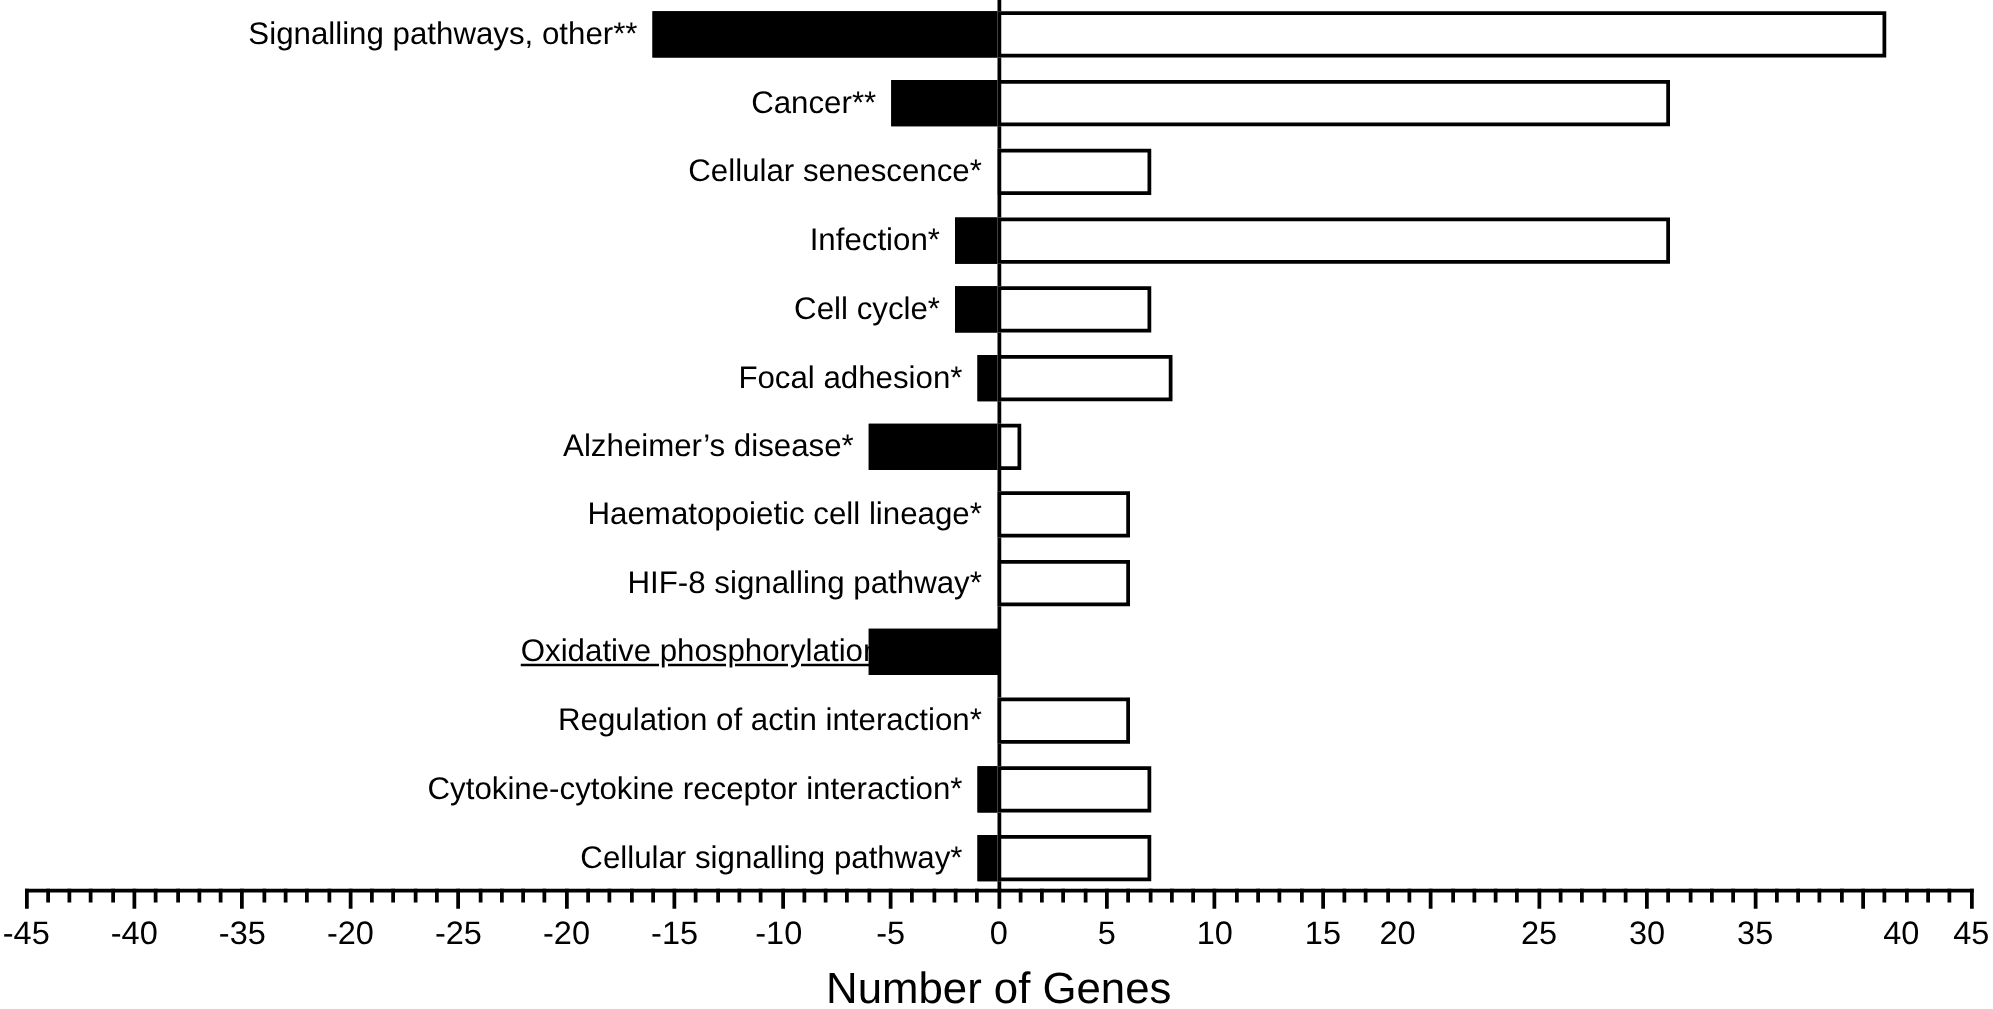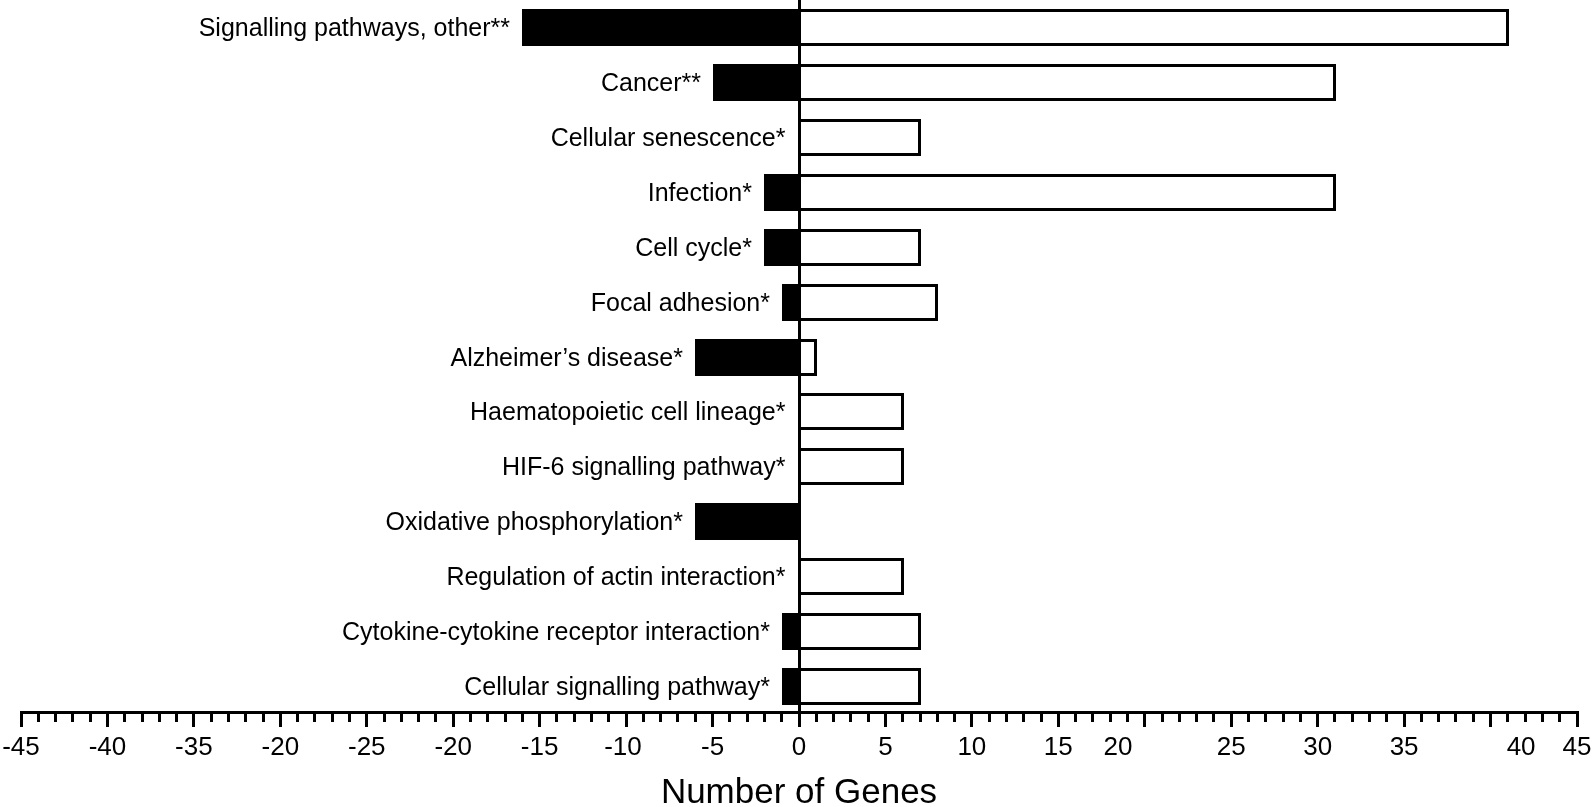--- a/index.html
+++ b/index.html
@@ -82,23 +82,23 @@
       <div class="cat-label" style="right: 842px; top: 229px; height: 37px; line-height: 37px;">Cell cycle*</div>
       <div class="bar neg" style="left: 782px; top: 284px; width: 17px; height: 37px;"></div>
       <div class="bar pos" style="left: 797.5px; top: 284px; width: 140px; height: 37px;"></div>
       <div class="cat-label" style="right: 824px; top: 284px; height: 37px; line-height: 37px;">Focal adhesion*</div>
       <div class="bar neg" style="left: 695px; top: 339px; width: 104px; height: 37px;"></div>
       <div class="bar pos" style="left: 797.5px; top: 339px; width: 19px; height: 37px;"></div>
       <div class="cat-label" style="right: 911px; top: 339px; height: 37px; line-height: 37px;">Alzheimer’s disease*</div>
       <div class="bar pos" style="left: 797.5px; top: 393px; width: 106px; height: 37px;"></div>
       <div class="cat-label" style="right: 808.5px; top: 393px; height: 37px; line-height: 37px;">Haematopoietic cell lineage*</div>
       <div class="bar pos" style="left: 797.5px; top: 448px; width: 106px; height: 37px;"></div>
-      <div class="cat-label" style="right: 808.5px; top: 448px; height: 37px; line-height: 37px;">HIF-6 signalling pathway*</div>
+      <div class="cat-label" style="right: 808.5px; top: 448px; height: 37px; line-height: 37px;">HIF-8 signalling pathway*</div>
       <div class="bar neg" style="left: 695px; top: 503px; width: 104px; height: 37px;"></div>
-      <div class="cat-label" style="right: 911px; top: 503px; height: 37px; line-height: 37px;">Oxidative phosphorylation*</div>
+      <div class="cat-label" style="right: 880px; top: 503px; height: 37px; line-height: 37px; text-decoration: underline;">Oxidative phosphorylation*</div>
       <div class="bar pos" style="left: 797.5px; top: 558px; width: 106px; height: 37px;"></div>
       <div class="cat-label" style="right: 808.5px; top: 558px; height: 37px; line-height: 37px;">Regulation of actin interaction*</div>
       <div class="bar neg" style="left: 782px; top: 613px; width: 17px; height: 37px;"></div>
       <div class="bar pos" style="left: 797.5px; top: 613px; width: 123px; height: 37px;"></div>
       <div class="cat-label" style="right: 824px; top: 613px; height: 37px; line-height: 37px;">Cytokine-cytokine receptor interaction*</div>
       <div class="bar neg" style="left: 782px; top: 668px; width: 17px; height: 37px;"></div>
       <div class="bar pos" style="left: 797.5px; top: 668px; width: 123px; height: 37px;"></div>
       <div class="cat-label" style="right: 824px; top: 668px; height: 37px; line-height: 37px;">Cellular signalling pathway*</div>
       <div class="axis-line" style="left: 19.5px; top: 711px; width: 1559px; height: 3px;"></div>
       <div class="tick" style="left: 19.5px; top: 711px; width: 3px; height: 16px;"></div>

